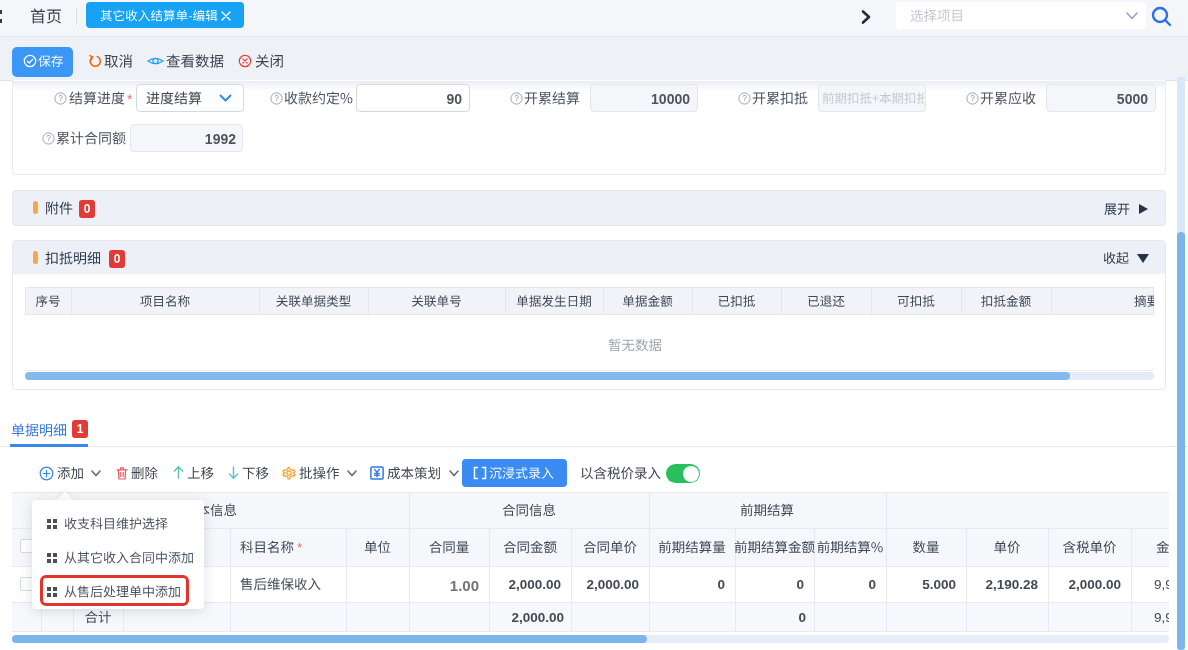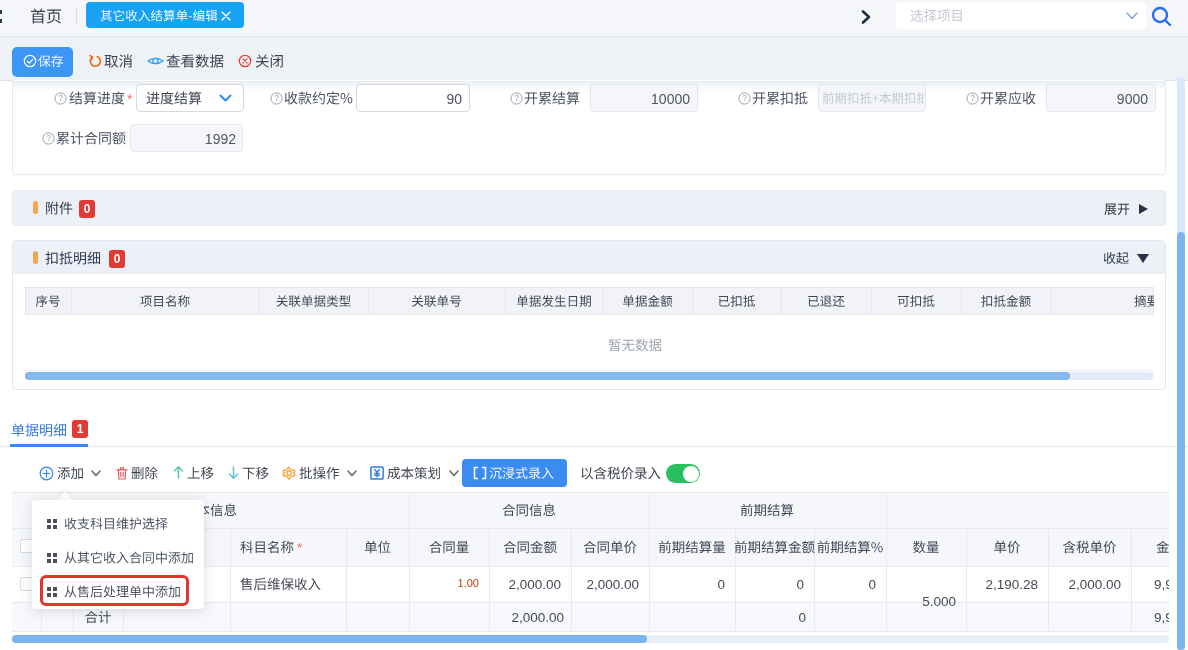--- a/index.html
+++ b/index.html
@@ -2,21 +2,21 @@
 <html><head>
 <meta charset="utf-8">
 <style>
 * { margin:0; padding:0; box-sizing:border-box; }
 html,body { width:1188px; height:650px; overflow:hidden; background:#fff;
   font-family:"Liberation Sans", sans-serif; position:relative; }
 .abs { position:absolute; }
 .txt { position:absolute; left:0; top:0; z-index:5; pointer-events:none; }
 .txt2 { z-index:15; }
 .num { position:absolute; color:#4f545c; }
-.r { text-align:right; }
+.r { text-align:right;font-weight:bold; }
 svg.ic { position:absolute; }
 </style>
 </head>
 <body>
 
 <div class="abs" style="left:0;top:0;width:1188px;height:37px;background:#f4f6fa;border-bottom:1px solid #e3e8ef;z-index:1"></div>
 <div class="abs" style="left:0;top:10px;width:2px;height:4px;background:#2c3a52;z-index:2"></div>
 <div class="abs" style="left:0;top:19px;width:2px;height:4px;background:#2c3a52;z-index:2"></div>
 <div class="abs" style="left:76px;top:8px;width:1px;height:17px;background:#d8dde6;z-index:2"></div>
 <div class="abs" style="left:86px;top:2px;width:158px;height:26px;border-radius:4px;background:#17a2f3;z-index:2"></div>
@@ -86,21 +86,21 @@
 <div class="abs" style="left:136px;top:84px;width:108px;height:28px;border:1px solid #d3d9e3;border-radius:4px;background:#fff;z-index:2"></div>
 <svg class="ic" style="left:218px;top:91px;z-index:3" width="15" height="14" viewBox="0 0 15 14">
     <path d="M2.5 4.5 L7.5 9.5 L12.5 4.5" stroke="#2e8bf0" stroke-width="2" fill="none" stroke-linecap="round" stroke-linejoin="round"></path>
   </svg>
 <div class="abs" style="left:356px;top:84px;width:114px;height:28px;border:1px solid #d3d9e3;border-radius:4px;background:#fff;z-index:2"></div>
 <div class="num r" style="left:356px;top:91px;width:106px;font-size:14px;z-index:3">90</div>
 <div class="abs" style="left:590px;top:84px;width:108px;height:28px;border:1px solid #e2e6ee;border-radius:4px;background:#f4f6fa;z-index:2"></div>
 <div class="num r" style="left:590px;top:91px;width:100px;font-size:14px;z-index:3">10000</div>
 <div class="abs" style="left:818px;top:84px;width:108px;height:28px;border:1px solid #e2e6ee;border-radius:4px;background:#f4f6fa;z-index:2"></div>
 <div class="abs" style="left:1046px;top:84px;width:110px;height:28px;border:1px solid #e2e6ee;border-radius:4px;background:#f4f6fa;z-index:2"></div>
-<div class="num r" style="left:1046px;top:91px;width:102px;font-size:14px;z-index:3">9000</div>
+<div class="num r" style="left:1046px;top:91px;width:102px;font-size:14px;z-index:3">5000</div>
 
 <div class="abs" style="left:130px;top:124px;width:113px;height:28px;border:1px solid #e2e6ee;border-radius:4px;background:#f4f6fa;z-index:2"></div>
 <div class="num r" style="left:130px;top:131px;width:106px;font-size:14px;z-index:3">1992</div>
 
 <div class="abs" style="left:12px;top:190px;width:1154px;height:36px;background:#edf1f7;border:1px solid #e3e8f0;border-radius:4px;z-index:1"></div>
 <div class="abs" style="left:33px;top:201px;width:5px;height:13px;border-radius:2.5px;background:#f3a74f;z-index:2"></div>
 <div class="abs" style="left:79px;top:200px;width:16px;height:18px;border-radius:3px;background:#e23b36;color:#fff;font-size:12px;font-weight:bold;text-align:center;line-height:18px;z-index:2">0</div>
 <div class="abs" style="left:1139px;top:204px;width:0;height:0;border-left:9px solid #253248;border-top:5.5px solid transparent;border-bottom:5.5px solid transparent;z-index:2"></div>
 
 <div class="abs" style="left:12px;top:240px;width:1154px;height:150px;background:#fff;border:1px solid #e3e8f0;border-radius:4px;z-index:1"></div>
@@ -188,27 +188,27 @@
 <div class="abs" style="left:649px;top:529px;width:1px;height:102px;background:#e6eaf0;z-index:2"></div>
 <div class="abs" style="left:735px;top:529px;width:1px;height:102px;background:#e6eaf0;z-index:2"></div>
 <div class="abs" style="left:814px;top:529px;width:1px;height:102px;background:#e6eaf0;z-index:2"></div>
 <div class="abs" style="left:886px;top:529px;width:1px;height:102px;background:#e6eaf0;z-index:2"></div>
 <div class="abs" style="left:966px;top:529px;width:1px;height:102px;background:#e6eaf0;z-index:2"></div>
 <div class="abs" style="left:1048px;top:529px;width:1px;height:102px;background:#e6eaf0;z-index:2"></div>
 <div class="abs" style="left:1131px;top:529px;width:1px;height:102px;background:#e6eaf0;z-index:2"></div>
 <div class="abs" style="left:20px;top:539px;width:14px;height:14px;border:1px solid #d5d9e0;border-radius:2px;background:#fff;z-index:2"></div>
 <div class="abs" style="left:20px;top:577px;width:14px;height:14px;border:1px solid #d5d9e0;border-radius:2px;background:#fff;z-index:2"></div>
 <div class="abs" style="left:297px;top:540px;color:#f56c6c;font-size:13px;z-index:3">*</div>
-<div class="num r" style="left:359px;top:577px;width:120px;font-size:11px;color:#c2410c;z-index:3">1.00</div>
+<div class="num r" style="left:359px;top:577px;width:120px;font-size:15px;color:#737373;z-index:3">1.00</div>
 <div class="num r" style="left:441px;top:577px;width:120px;font-size:13.5px;color:#434a56;z-index:3">2,000.00</div>
 <div class="num r" style="left:519px;top:577px;width:120px;font-size:13.5px;color:#434a56;z-index:3">2,000.00</div>
 <div class="num r" style="left:605px;top:577px;width:120px;font-size:13.5px;color:#434a56;z-index:3">0</div>
 <div class="num r" style="left:684px;top:577px;width:120px;font-size:13.5px;color:#434a56;z-index:3">0</div>
 <div class="num r" style="left:756px;top:577px;width:120px;font-size:13.5px;color:#434a56;z-index:3">0</div>
-<div class="num r" style="left:836px;top:594px;width:120px;font-size:13.5px;color:#434a56;z-index:3">5.000</div>
+<div class="num r" style="left:836px;top:577px;width:120px;font-size:13.5px;color:#434a56;z-index:3">5.000</div>
 <div class="num r" style="left:918px;top:577px;width:120px;font-size:13.5px;color:#434a56;z-index:3">2,190.28</div>
 <div class="num r" style="left:1001px;top:577px;width:120px;font-size:13.5px;color:#434a56;z-index:3">2,000.00</div>
 <div class="num" style="left:1154px;top:577px;width:15px;overflow:hidden;font-size:13.5px;color:#434a56;z-index:3">9,9</div>
 <div class="num r" style="left:444px;top:610px;width:120px;font-size:13.5px;color:#434a56;z-index:3">2,000.00</div>
 <div class="num r" style="left:686px;top:610px;width:120px;font-size:13.5px;color:#434a56;z-index:3">0</div>
 <div class="num" style="left:1154px;top:610px;width:15px;overflow:hidden;font-size:13.5px;color:#434a56;z-index:3">9,9</div>
 <div class="abs" style="left:12px;top:635px;width:1157px;height:8px;border-radius:4px;background:#e8eef8;z-index:2"></div>
 <div class="abs" style="left:12px;top:635px;width:635px;height:8px;border-radius:4px;background:#7cb5ed;z-index:3"></div>
 
 <div class="abs" style="left:1177px;top:77px;width:8px;height:573px;background:#d8e7f9;z-index:4"></div>

